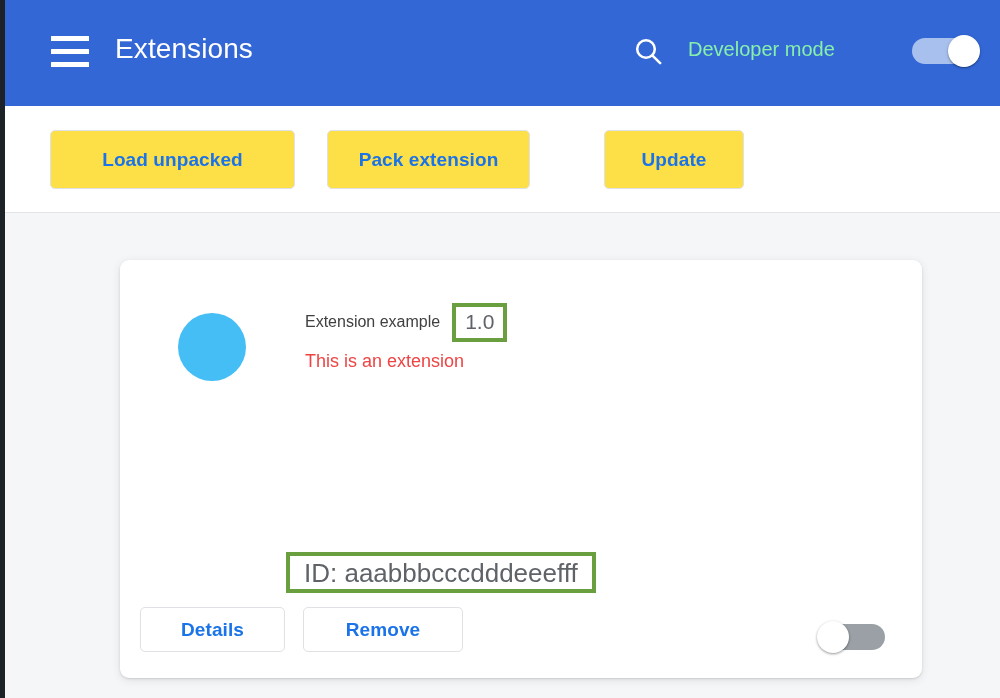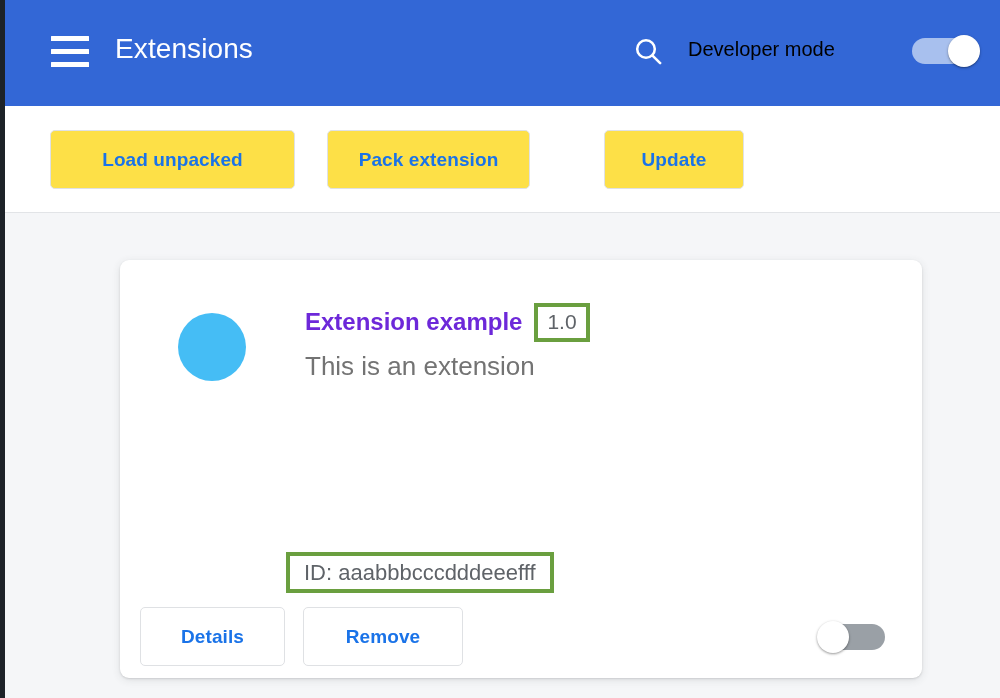--- a/index.html
+++ b/index.html
@@ -86,21 +86,21 @@
     cursor: pointer;
     display: flex;
     align-items: center;
     justify-content: center;
   }
 
   .dev-mode-label {
     position: absolute;
     left: 688px;
     top: 38px;
-    color: #000000;
+    color: #86efac;
     font-size: 20px;
     font-weight: 400;
     white-space: nowrap;
   }
 
   
   .toggle-on {
     position: absolute;
     left: 912px;
     top: 35px;
@@ -198,23 +198,23 @@
 
   .ext-name-row {
     position: absolute;
     left: 185px;
     top: 44px;
     display: flex;
     align-items: center;
     height: 36px;
   }
   .ext-name {
-    color: #6d28d9;
-    font-size: 24px;
-    font-weight: 700;
+    color: #404040;
+    font-size: 16px;
+    font-weight: 400;
     white-space: nowrap;
   }
 
   
   .hl {
     border: 4px solid #6a9f3f;
     background: transparent;
     box-sizing: border-box;
   }
 
@@ -230,47 +230,47 @@
     font-size: 21px;
     font-weight: 400;
     white-space: nowrap;
     line-height: 1;
   }
 
   .ext-desc {
     position: absolute;
     left: 185px;
     top: 91px;
-    color: #737373;
-    font-size: 26px;
+    color: #ef4444;
+    font-size: 18px;
     font-weight: 400;
     white-space: nowrap;
   }
 
   .id-box {
     position: absolute;
     left: 166px;
     top: 292px;
     height: 41px;
     padding: 0 14px;
     display: flex;
     align-items: center;
   }
   .id-text {
     color: #5f6368;
-    font-size: 22px;
+    font-size: 26px;
     font-weight: 400;
     white-space: nowrap;
     line-height: 1;
   }
 
   .card-btn {
     position: absolute;
     top: 347px;
-    height: 59px;
+    height: 45px;
     border: 1px solid #dfe1e4;
     border-radius: 5px;
     background: #ffffff;
     color: #1a73e8;
     font-family: "Liberation Sans", sans-serif;
     font-size: 19px;
     font-weight: bold;
     letter-spacing: 0.1px;
     cursor: pointer;
     padding: 8px;

